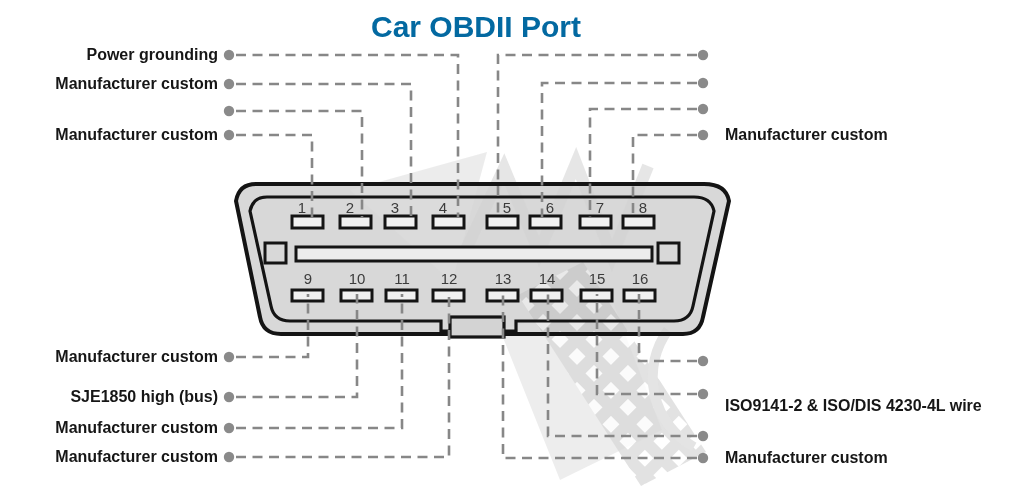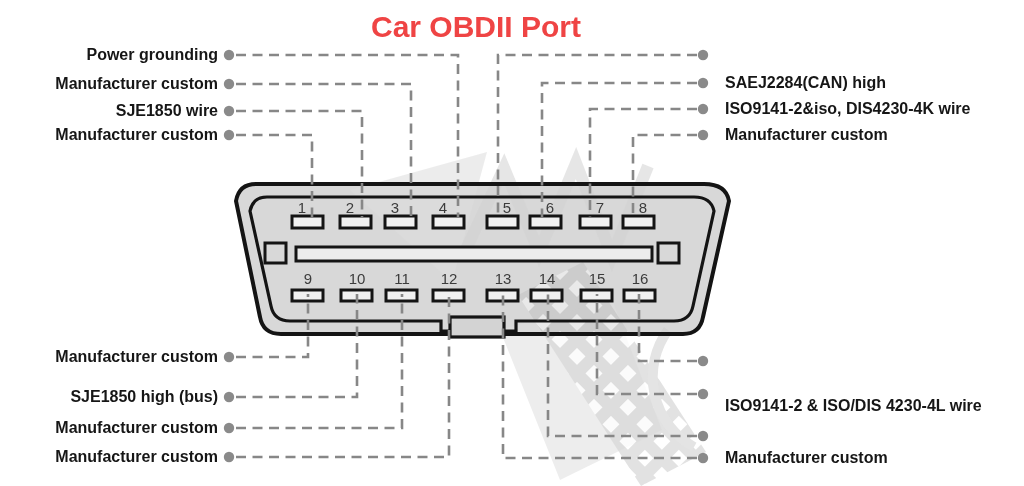--- a/index.html
+++ b/index.html
@@ -1,19 +1,19 @@
 <!DOCTYPE html>
 <html><head>
 <meta charset="utf-8">
 <style>
   html,body{margin:0;padding:0;background:#ffffff;}
   .stage{position:relative;width:1024px;height:486px;background:#fff;overflow:hidden;
          font-family:"Liberation Sans",sans-serif;}
   .title{position:absolute;left:0;top:10px;width:952px;text-align:center;
-         font-size:30px;font-weight:700;color:#ef4444;}
+         font-size:30px;font-weight:700;color:#0369a1;}
   .lbl{position:absolute;font-size:16px;font-weight:700;line-height:20px;
        white-space:nowrap;color:#161616;}
   .lbl.left{right:806px;text-align:right;}
   .lbl.right{left:725px;text-align:left;}
   svg{position:absolute;left:0;top:0;}
   .leader{stroke:#878787;stroke-width:2.6;fill:none;stroke-dasharray:10 6.5;}
   .dot{fill:#8a8a8a;}
   .pinrect{fill:#f1f1f1;stroke:#141414;stroke-width:3;}
   .pinnum{font-family:"Liberation Sans",sans-serif;font-size:15px;font-weight:400;
           fill:#3c3c3c;text-anchor:middle;}
@@ -118,25 +118,22 @@
     <circle class="dot" cx="703" cy="361" r="5.2"></circle>
     <circle class="dot" cx="703" cy="394" r="5.2"></circle>
     <circle class="dot" cx="703" cy="436" r="5.2"></circle>
     <circle class="dot" cx="703" cy="458" r="5.2"></circle>
   </svg>
 
   <div class="title">Car OBDII Port</div>
 
   <div class="lbl left" style="top:45px">Power grounding</div>
   <div class="lbl left" style="top:74px">Manufacturer custom</div>
-  <div class="lbl left" style="top:101px">SJE1850 wire</div>
   <div class="lbl left" style="top:125px">Manufacturer custom</div>
 
-  <div class="lbl right" style="top:73px">SAEJ2284(CAN) high</div>
-  <div class="lbl right" style="top:99px">ISO9141-2&amp;iso, DIS4230-4K wire</div>
   <div class="lbl right" style="top:125px">Manufacturer custom</div>
 
   <div class="lbl left" style="top:347px">Manufacturer custom</div>
   <div class="lbl left" style="top:387px">SJE1850 high (bus)</div>
   <div class="lbl left" style="top:418px">Manufacturer custom</div>
   <div class="lbl left" style="top:447px">Manufacturer custom</div>
 
   <div class="lbl right" style="top:396px">ISO9141-2 &amp; ISO/DIS 4230-4L wire</div>
   <div class="lbl right" style="top:448px">Manufacturer custom</div>
 

